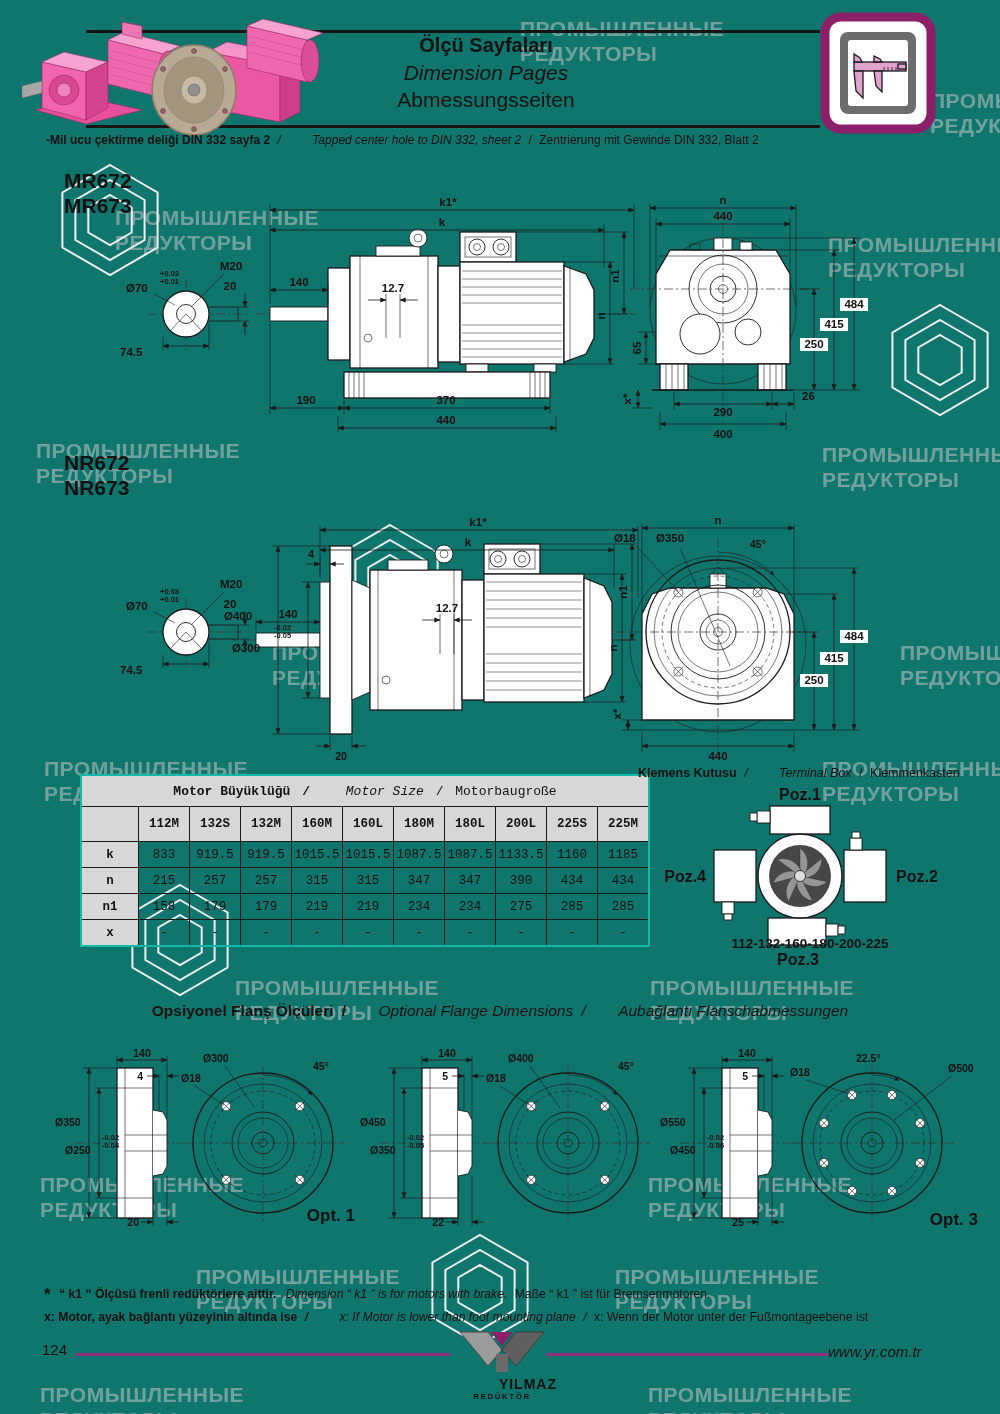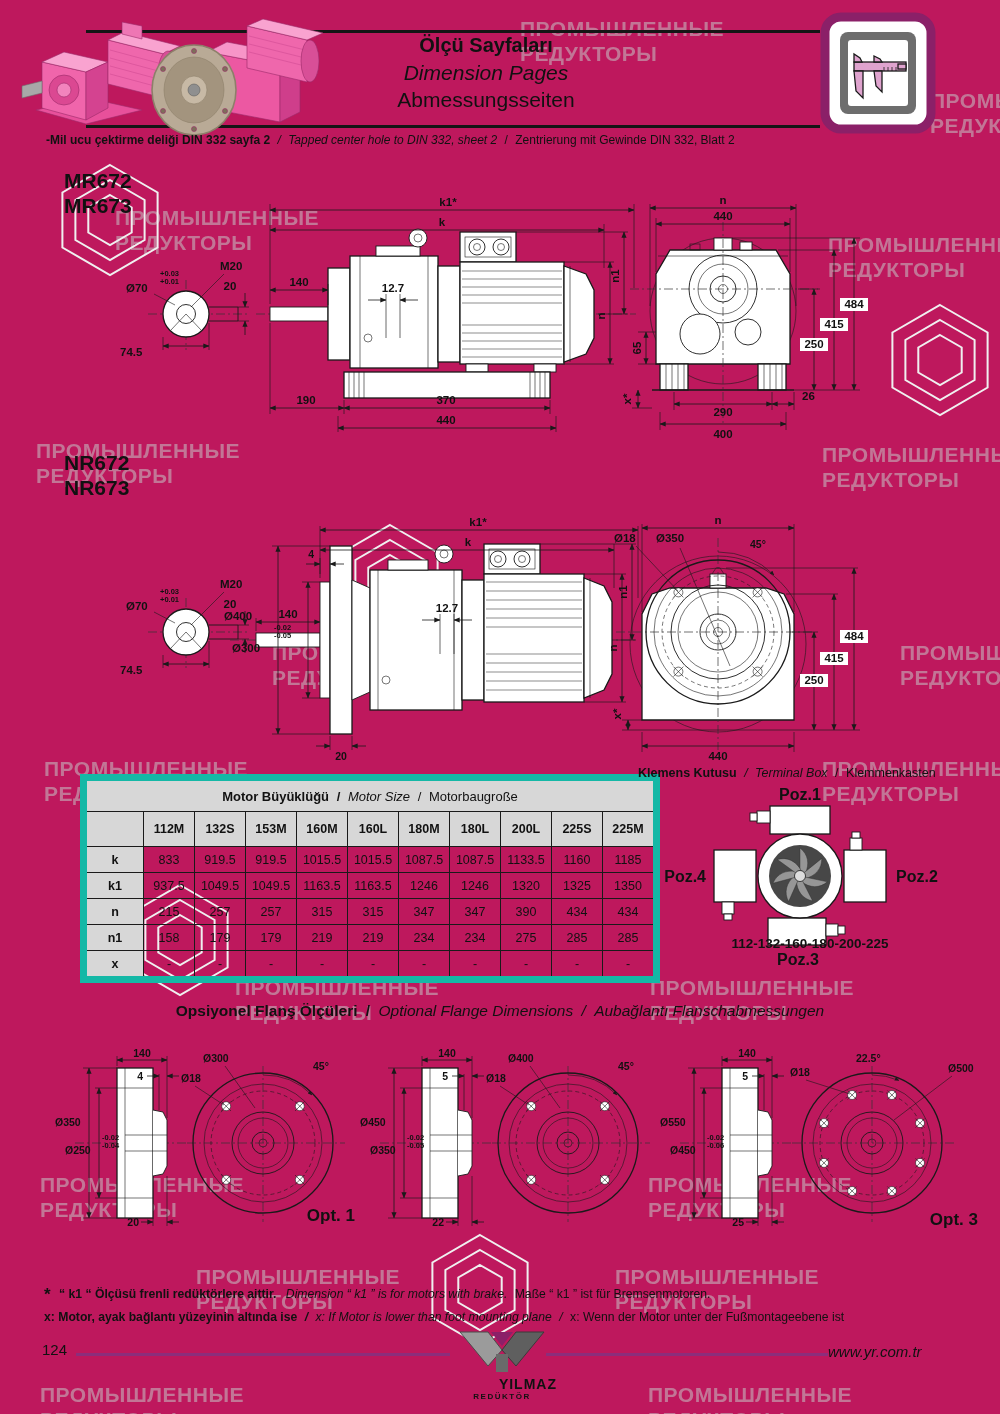--- a/index.html
+++ b/index.html
@@ -1,29 +1,29 @@
 <!DOCTYPE html>
 <html><head>
 <meta charset="utf-8">
 <style>
   html,body{margin:0;padding:0;background:#fff;}
-  .page{position:relative;width:1000px;height:1414px;background:#be185d;overflow:hidden;
+  .page{position:relative;width:1000px;height:1414px;background:#0f766e;overflow:hidden;
         font-family:"Liberation Sans",sans-serif;color:#111;}
   
   .wm{position:absolute;font-weight:bold;font-size:21px;line-height:25px;
       color:rgba(197,197,197,.55);letter-spacing:.5px;white-space:nowrap;}
   .hx{position:absolute;}
   
   .hline{position:absolute;background:#151515;height:2.5px;}
   .title-blk{position:absolute;left:286px;top:34px;width:400px;text-align:center;}
   .t1{font-size:20px;font-weight:bold;}
   .t2{font-size:21px;font-style:italic;margin-top:4px;}
   .t3{font-size:21px;margin-top:3px;}
   .note{position:absolute;left:46px;top:133px;font-size:12px;white-space:nowrap;}
-  .b{font-weight:bold;} .i{font-style:italic;}
+  .b{font-weight:bold;} .i{font-style:italic;margin-left:24px;}
   .sep{margin:0 4px;}
   .model-h{position:absolute;font-size:21px;font-weight:bold;line-height:25px;}
   
   svg{position:absolute;overflow:visible;}
   svg text{font-family:"Liberation Sans",sans-serif;fill:#111;font-weight:bold;}
   .ol{stroke:#1a1a1a;stroke-width:1.3;fill:none;}
   .olw{stroke:#1a1a1a;stroke-width:1.3;fill:#fff;}
   .ol2{stroke:#1a1a1a;stroke-width:.9;fill:none;}
   .ol2w{stroke:#1a1a1a;stroke-width:.9;fill:#fff;}
   .thin{stroke:#1a1a1a;stroke-width:.6;fill:none;}
@@ -34,21 +34,21 @@
   .dash{stroke-dasharray:4 3;}
   .dl{font-size:11.5px;} .dl10{font-size:10.5px;} .tol{font-size:7.5px;}
   .lbg{fill:#fff;}
   
   table.dims{position:absolute;left:80px;top:774px;border-collapse:collapse;table-layout:fixed;}
   table.dims td,table.dims th{border:1px solid #1a1a1a;text-align:center;vertical-align:middle;
     font-size:12.5px;padding:0;height:25px;}
   table.dims .tt{background:#d7d7d7;height:30px;font-size:13px;}
   table.dims th{background:#d7d7d7;height:34px;font-weight:bold;width:50px;}
   table.dims td.rl{background:#d7d7d7;font-weight:bold;width:56px;}
-  table.dims{border:7px solid #14b8a6;}
+  table.dims{border:2px solid #14b8a6;font-family:Liberation Mono, monospace;}
   
   .term-title{position:absolute;left:638px;top:766px;font-size:12.5px;white-space:nowrap;}
   .term-cap{position:absolute;left:655px;top:936px;width:310px;text-align:center;
             font-size:13.5px;font-weight:bold;}
   .flange-title{position:absolute;left:0;top:1002px;width:1000px;text-align:center;font-size:15.5px;}
   .opt-lbl{position:absolute;font-size:17px;font-weight:bold;text-align:right;width:300px;}
   
   .fn{position:absolute;left:44px;font-size:12.2px;white-space:nowrap;}
   .fn .star{font-size:17px;vertical-align:-2px;margin-right:5px;}
   .pline{position:absolute;top:1353px;height:3px;background:#8d2d7b;}
@@ -567,54 +567,41 @@
       <span class="sep b">/</span>
       <span class="i">Motor Size</span>
       <span class="sep">/</span>
       <span>Motorbaugroße</span>
     </td>
         </tr>
     <tr>
       <td class="rl"></td>
       <th>112M</th>
       <th>132S</th>
-      <th>153M</th>
+      <th>132M</th>
       <th>160M</th>
       <th>160L</th>
       <th>180M</th>
       <th>180L</th>
       <th>200L</th>
       <th>225S</th>
       <th>225M</th>
     </tr>
     <tr>
       <td class="rl">k</td>
       <td>833</td>
       <td>919.5</td>
       <td>919.5</td>
       <td>1015.5</td>
       <td>1015.5</td>
       <td>1087.5</td>
       <td>1087.5</td>
       <td>1133.5</td>
       <td>1160</td>
       <td>1185</td>
-    </tr>
-    <tr>
-      <td class="rl">k1</td>
-      <td>937.5</td>
-      <td>1049.5</td>
-      <td>1049.5</td>
-      <td>1163.5</td>
-      <td>1163.5</td>
-      <td>1246</td>
-      <td>1246</td>
-      <td>1320</td>
-      <td>1325</td>
-      <td>1350</td>
     </tr>
     <tr>
       <td class="rl">n</td>
       <td>215</td>
       <td>257</td>
       <td>257</td>
       <td>315</td>
       <td>315</td>
       <td>347</td>
       <td>347</td>

